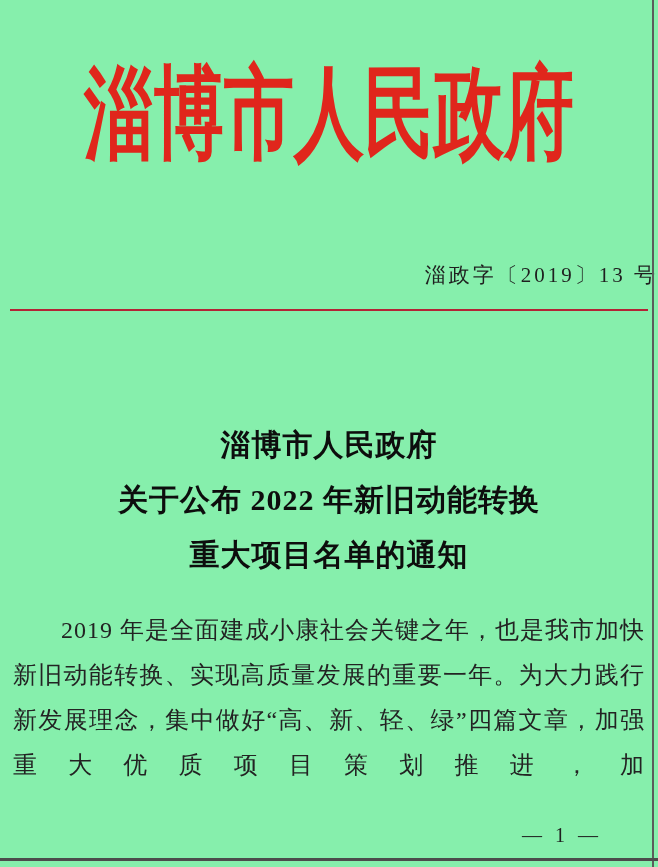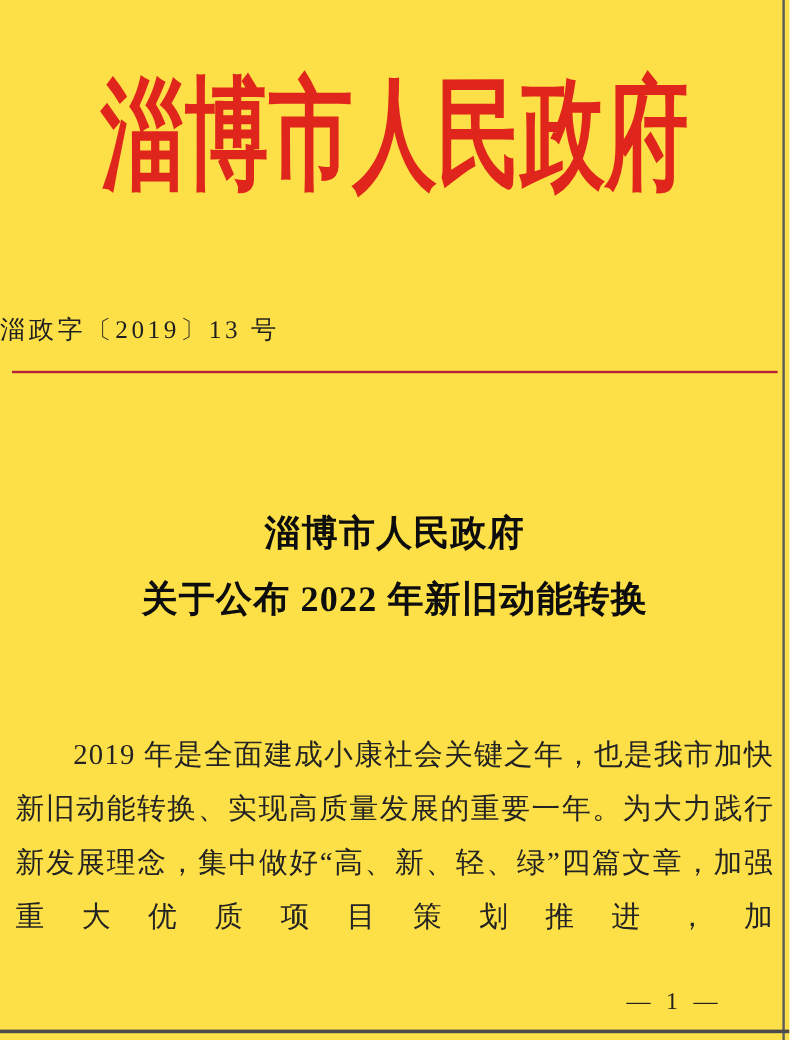--- a/index.html
+++ b/index.html
@@ -4,21 +4,21 @@
 <style>
   html, body {
     margin: 0;
     padding: 0;
     background: #ffffff;
   }
   .page {
     position: relative;
     width: 658px;
     height: 867px;
-    background: #fde047;
+    background: #86efac;
     overflow: hidden;
     font-family: "Liberation Serif", "DejaVu Serif", serif;
   }
   
   .scan-edge-right {
     position: absolute;
     top: 0;
     right: 4px;
     width: 2px;
     height: 867px;
@@ -52,21 +52,21 @@
     white-space: nowrap;
     line-height: 1;
     padding-top: 18px;
   }
   
   .doc-number {
     position: absolute;
     top: 261px;
     left: 0;
     width: 100%;
-    text-align: left;
+    text-align: right;
     font-size: 21px;
     letter-spacing: 3px;
     color: #1f1f1f;
   }
   
   .red-rule {
     position: absolute;
     top: 309px;
     left: 10px;
     width: 638px;
@@ -125,20 +125,21 @@
     <span class="masthead-text">淄博市人民政府</span>
   </div>
 
   <div class="doc-number">淄政字〔2019〕13 号</div>
 
   <div class="red-rule"></div>
 
   <div class="doc-title">
     <div>淄博市人民政府</div>
     <div>关于公布 2022 年新旧动能转换</div>
+    <div>重大项目名单的通知</div>
   </div>
 
   <div class="doc-body">
     <p class="indent">2019 年是全面建成小康社会关键之年，也是我市加快新旧动能转换、实现高质量发展的重要一年。为大力践行新发展理念，集中做好“高、新、轻、绿”四篇文章，加强重大优质项目策划推进，加</p>
   </div>
 
   <div class="page-number">— 1 —</div>
 
   <div class="scan-edge-right"></div>
   <div class="scan-edge-bottom"></div>

